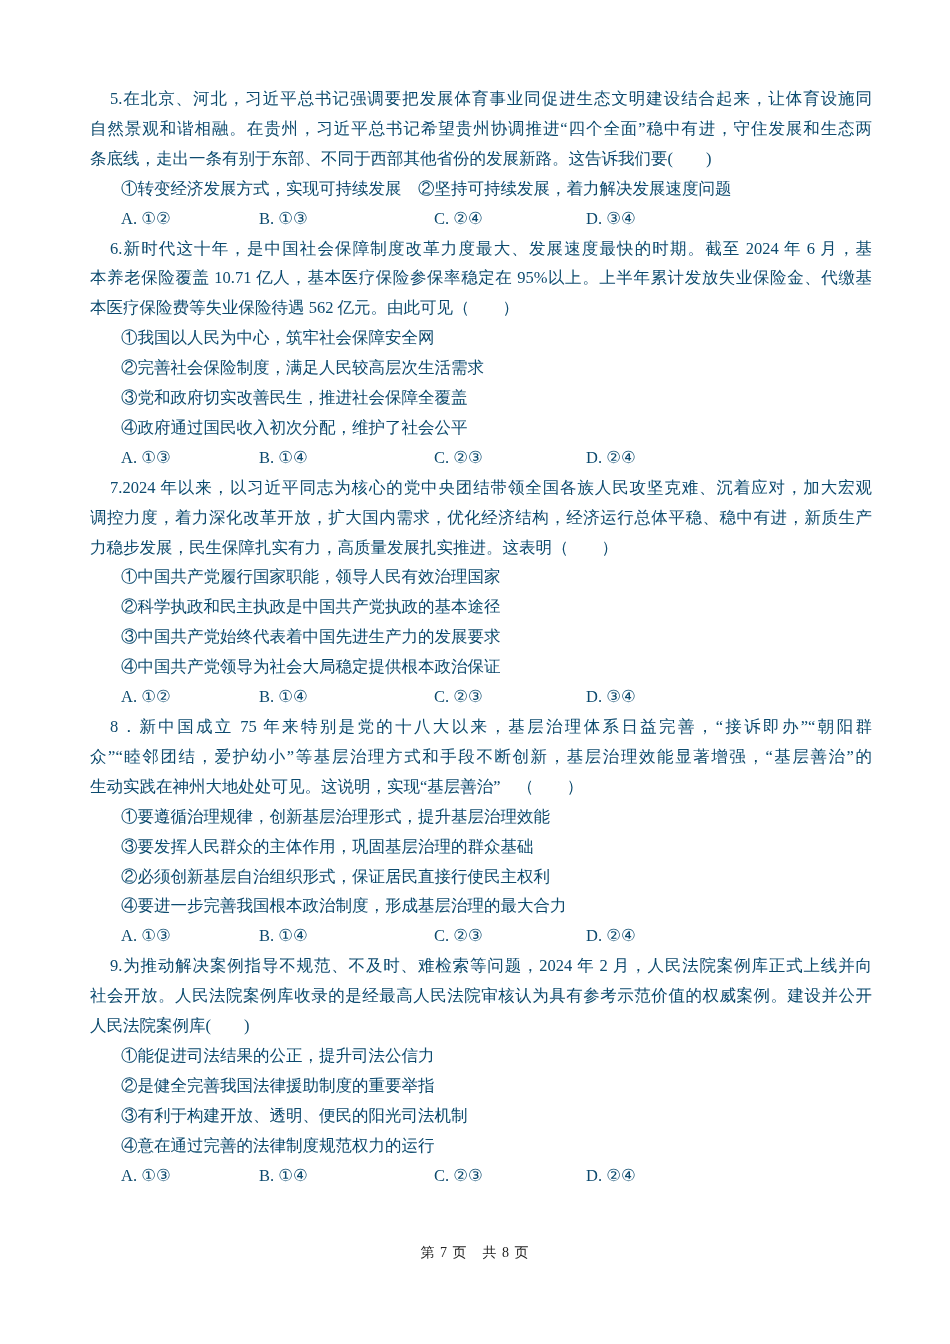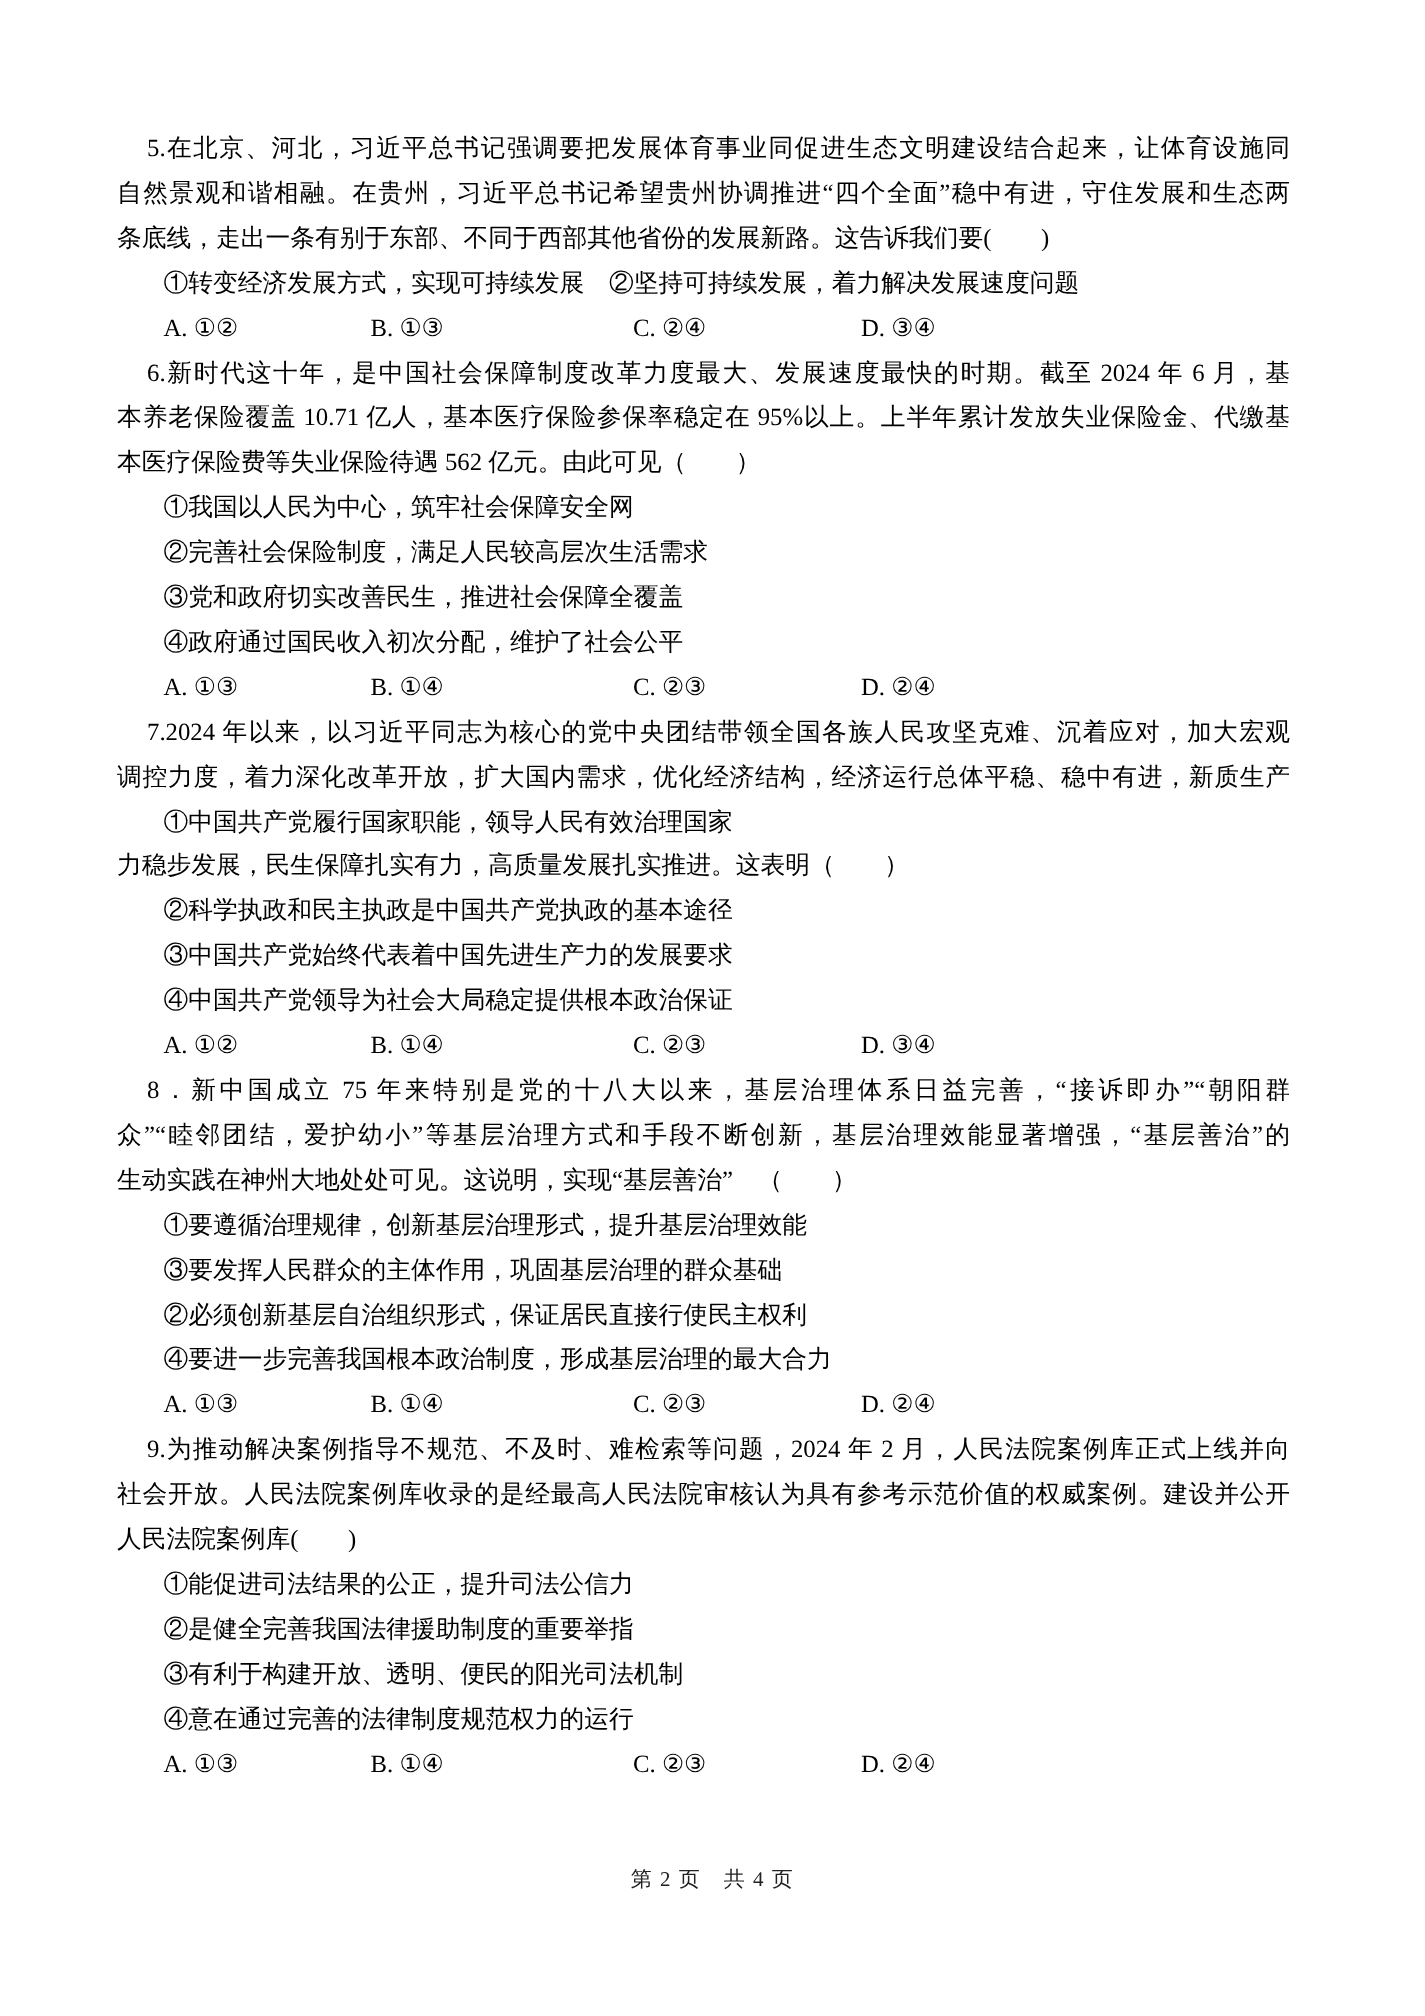--- a/index.html
+++ b/index.html
@@ -10,24 +10,24 @@
   .page {
     position: relative;
     width: 950px;
     height: 1344px;
     background: #ffffff;
     overflow: hidden;
     font-family: "Liberation Serif", "DejaVu Serif", serif;
   }
   .content {
     position: absolute;
-    left: 78px;
+    left: 90px;
     top: 84px;
     width: 782px;
-    color: #000000;
+    color: #0c4a6e;
     font-size: 16.5px;
     line-height: 29.9px;
   }
   .line {
     min-height: 29.9px;
     white-space: pre-wrap;
   }
   
   .first { text-indent: 20px; }
   
@@ -89,22 +89,22 @@
         <span class="c-a">A. ①③</span>
         <span class="c-b">B. ①④</span>
         <span class="c-c">C. ②③</span>
         <span class="c-d">D. ②④</span>
       </div>
     </section>
 
     <section>
       <div class="line first fill">7.2024 年以来，以习近平同志为核心的党中央团结带领全国各族人民攻坚克难、沉着应对，加大宏观</div>
       <div class="line fill">调控力度，着力深化改革开放，扩大国内需求，优化经济结构，经济运行总体平稳、稳中有进，新质生产</div>
+      <div class="line">力稳步发展，民生保障扎实有力，高质量发展扎实推进。这表明（　　）</div>
       <div class="line opt">①中国共产党履行国家职能，领导人民有效治理国家</div>
-      <div class="line">力稳步发展，民生保障扎实有力，高质量发展扎实推进。这表明（　　）</div>
       <div class="line opt">②科学执政和民主执政是中国共产党执政的基本途径</div>
       <div class="line opt">③中国共产党始终代表着中国先进生产力的发展要求</div>
       <div class="line opt">④中国共产党领导为社会大局稳定提供根本政治保证</div>
       <div class="line choices">
         <span class="c-a">A. ①②</span>
         <span class="c-b">B. ①④</span>
         <span class="c-c">C. ②③</span>
         <span class="c-d">D. ③④</span>
       </div>
     </section>
@@ -137,15 +137,15 @@
         <span class="c-a">A. ①③</span>
         <span class="c-b">B. ①④</span>
         <span class="c-c">C. ②③</span>
         <span class="c-d">D. ②④</span>
       </div>
     </section>
 
   </div>
 
   <div class="footer">
-    <span>第 2 页　共 4 页</span>
+    <span>第 7 页　共 8 页</span>
   </div>
 </div>
 
 </body></html>

